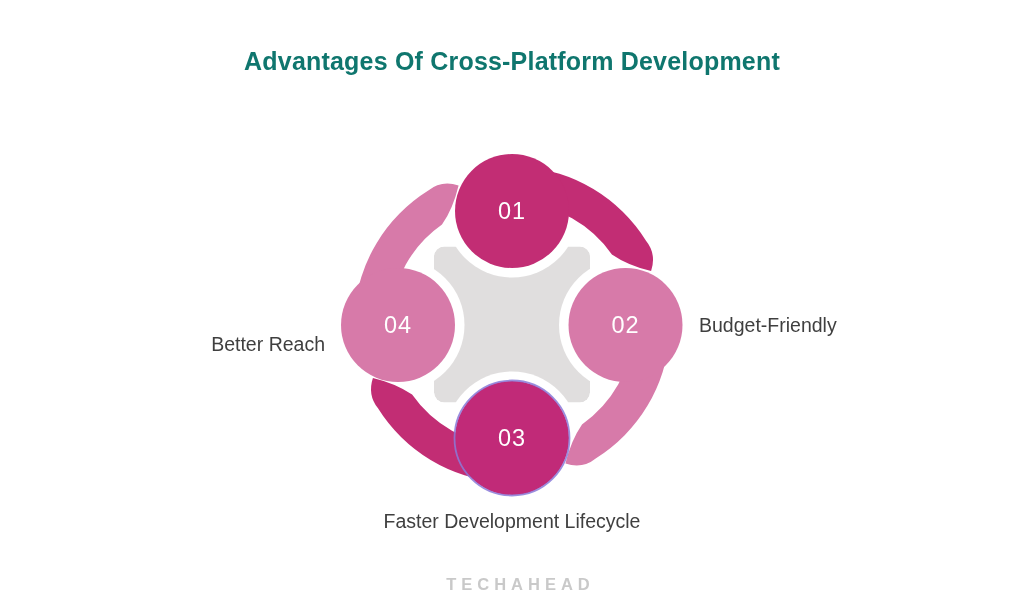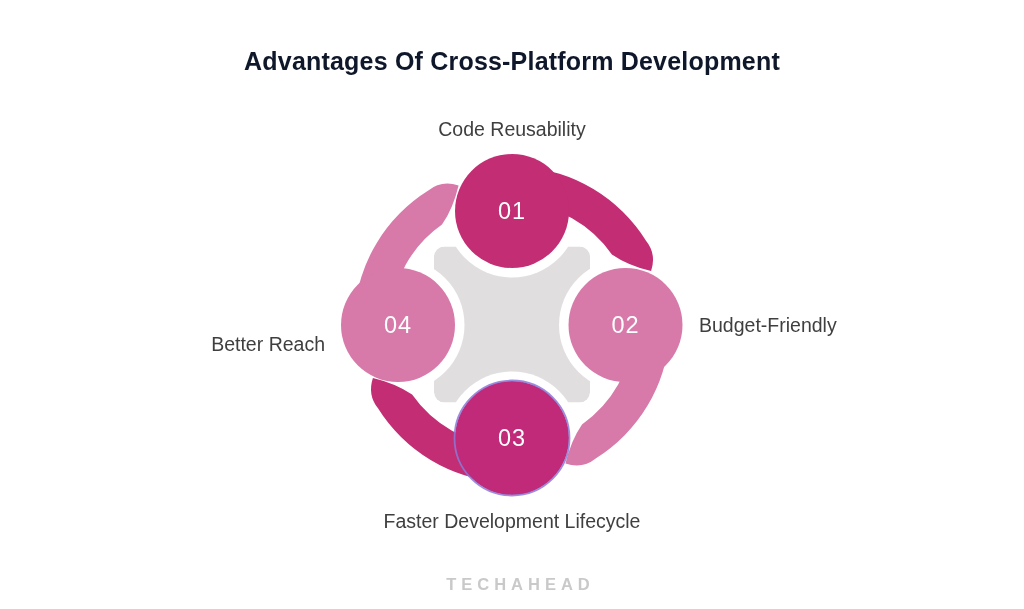--- a/index.html
+++ b/index.html
@@ -10,21 +10,21 @@
     background: #ffffff;
     overflow: hidden;
     font-family: "Liberation Sans", "DejaVu Sans", sans-serif;
   }
   .page-title {
     position: absolute;
     left: 0; right: 0; top: 47px;
     text-align: center;
     font-size: 25px;
     font-weight: 700;
-    color: #0f172a;
+    color: #0f766e;
     letter-spacing: 0.2px;
   }
   .node-label {
     position: absolute;
     font-size: 19.5px;
     color: #3f3f3f;
     line-height: 24px;
     white-space: nowrap;
   }
   .label-top    { left: 50%; top: 117px; transform: translateX(-50%); }
@@ -48,21 +48,20 @@
     padding-left: 17px;
   }
 </style>
 </head>
 <body>
 
 <div class="canvas">
 
   <div class="page-title">Advantages Of Cross-Platform Development</div>
 
-  <div class="node-label label-top">Code Reusability</div>
   <div class="node-label label-right">Budget-Friendly</div>
   <div class="node-label label-bottom">Faster Development Lifecycle</div>
   <div class="node-label label-left">Better Reach</div>
 
   <svg class="diagram-svg" width="1024" height="609" viewBox="0 0 1024 609">
     <defs>
 
       <path id="swoosh" d="M 523.0 166.9
                A 158 158 0 0 1 646.0 240.8
                Q 656.7 253.9 651.1 271.1

